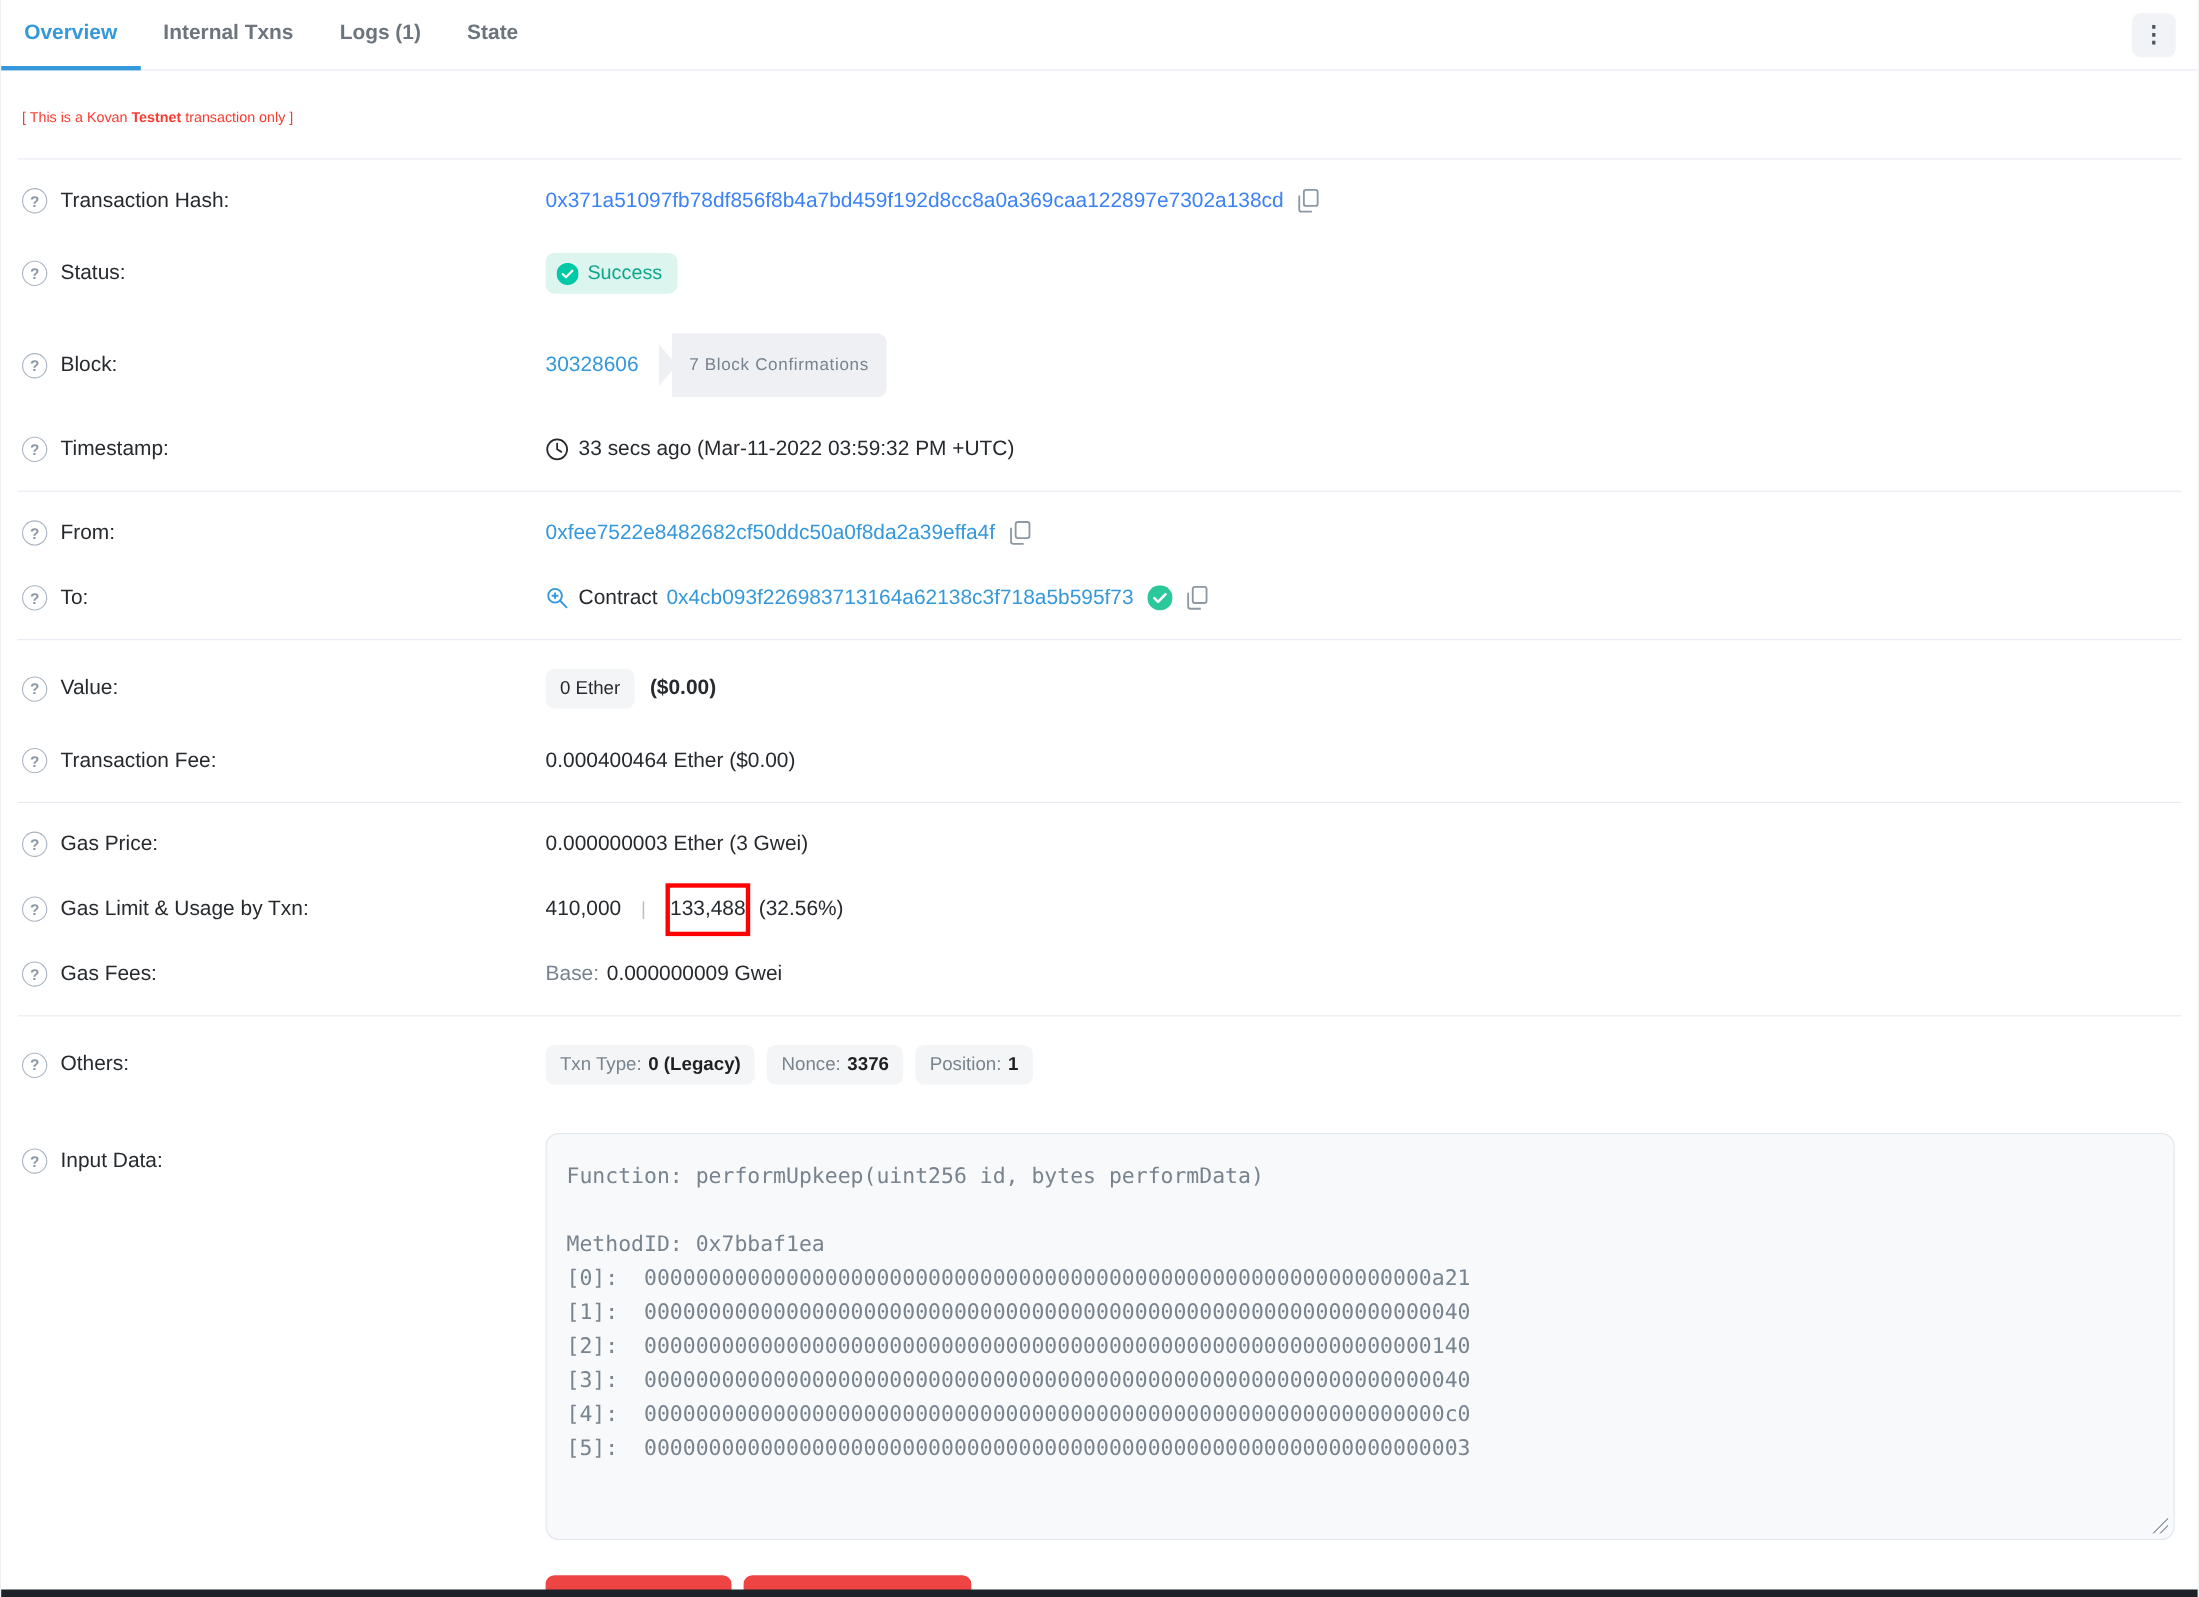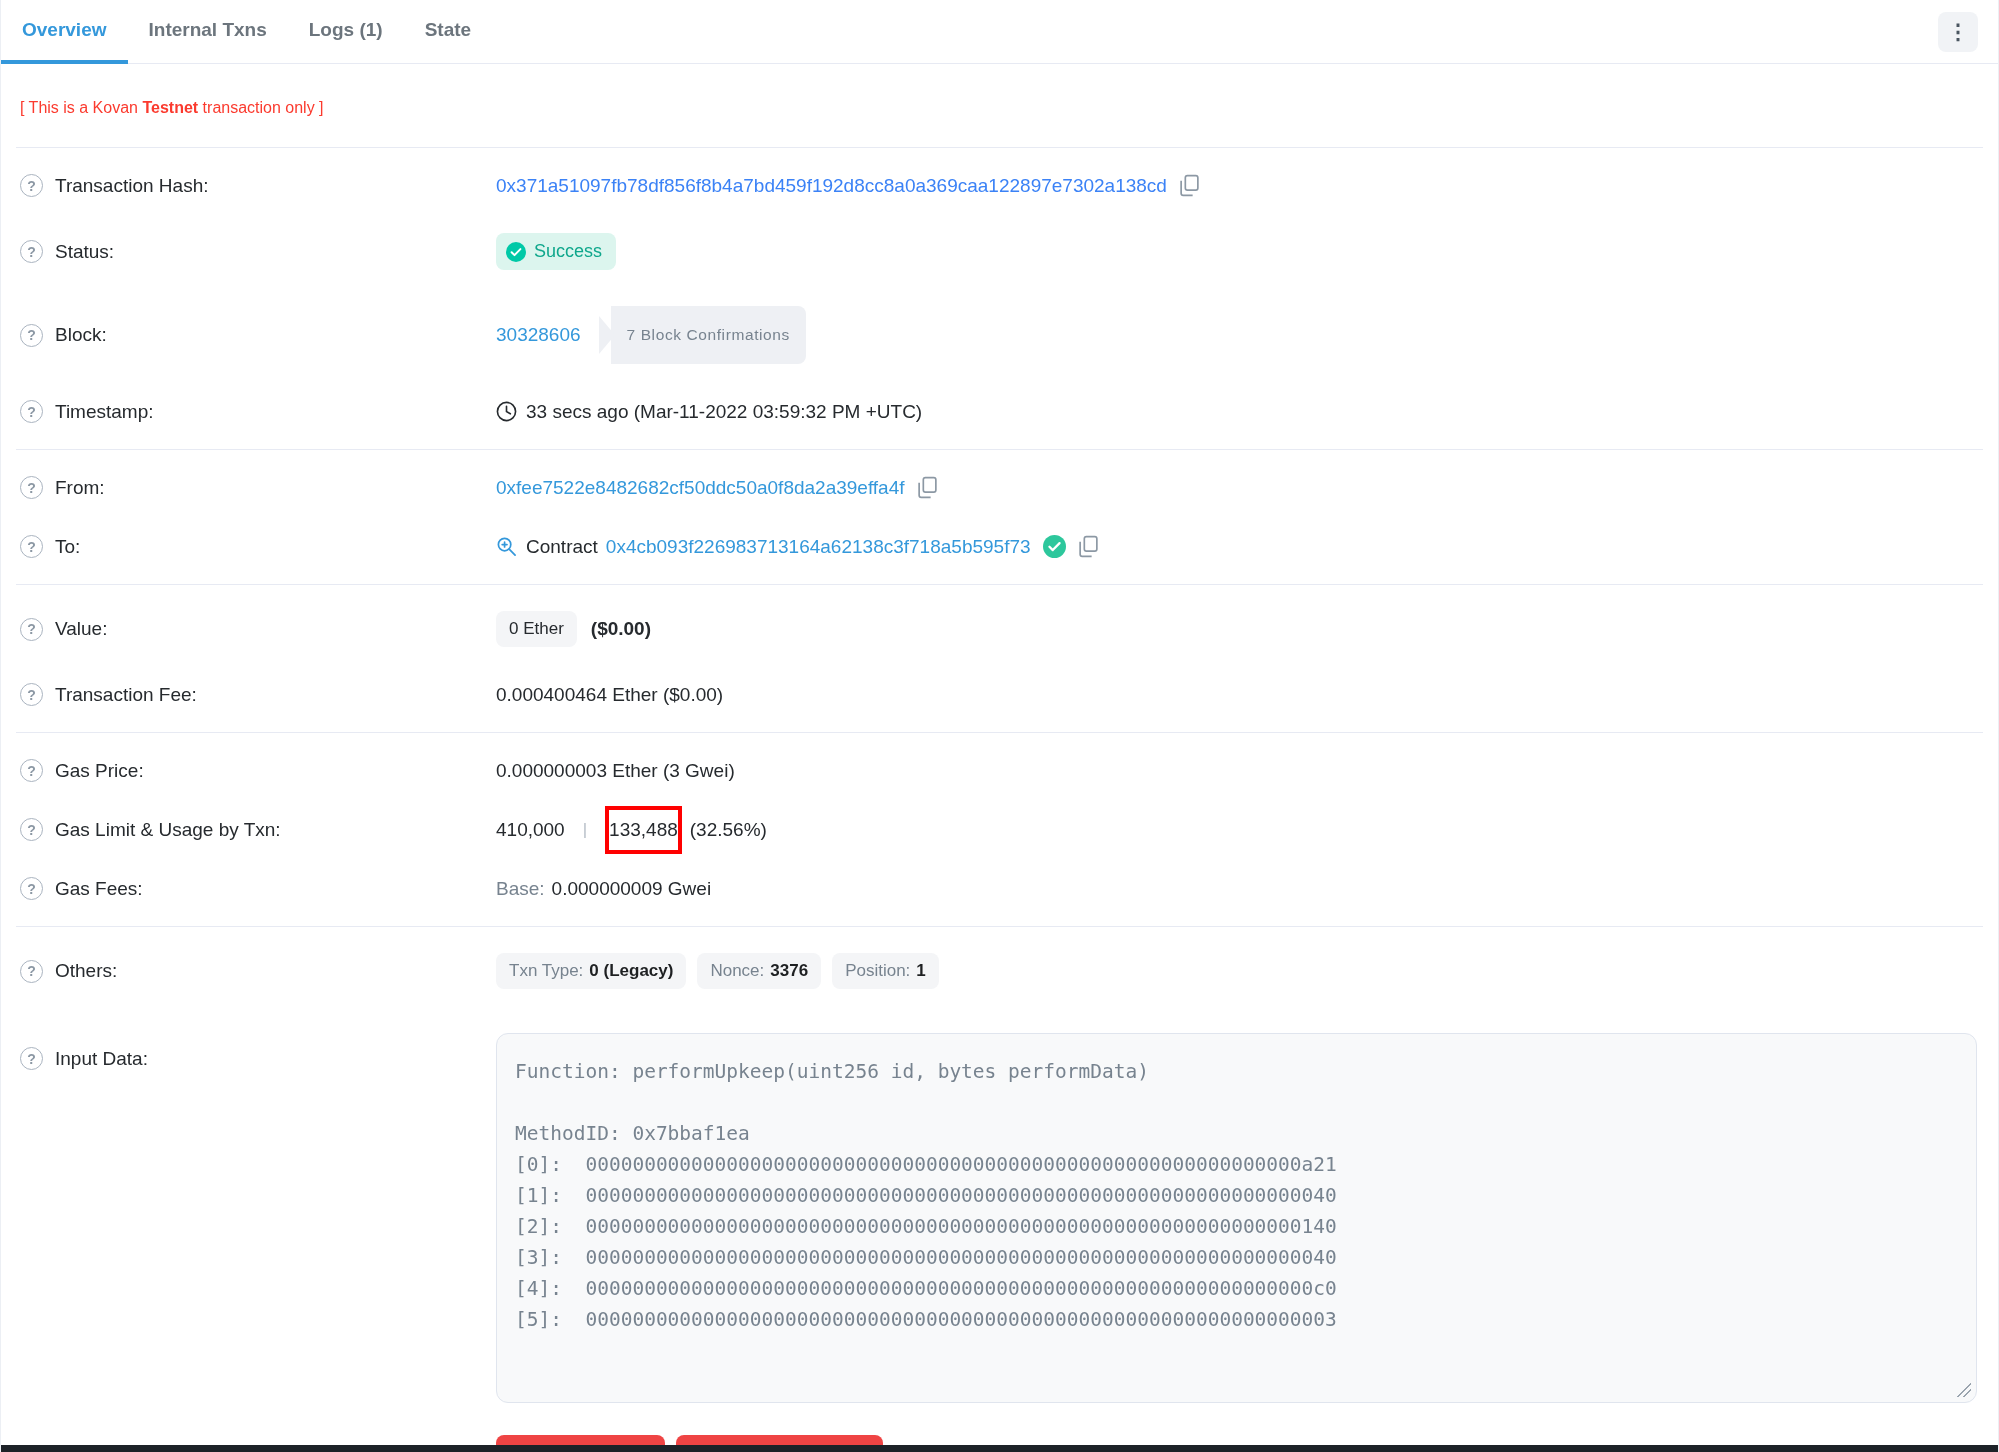--- a/index.html
+++ b/index.html
@@ -37,21 +37,21 @@
     margin-left:auto; margin-right:20px; align-self:center;
     width:40px; height:40px; border-radius:8px;
     background:#f1f3f6;
     display:flex; align-items:center; justify-content:center;
     color:#4a5560; font-weight:700; font-size:21px;
     cursor:pointer; line-height:1;
   }
   
   .notice {
     margin:35px 0 30px 19px;
-    color:#fb3a2e; font-size:16px;
+    color:#fb3a2e; font-size:13px;
   }
   .notice b { font-weight:700; }
   
   hr.sep { border:none; border-top:1px solid #e7eaf3; margin:0 15px; }
   .section { padding:8px 0; }
   .row {
     display:flex; align-items:center;
     padding:18px 21px 18px 19px;
   }
   .row.top { align-items:flex-start; }

